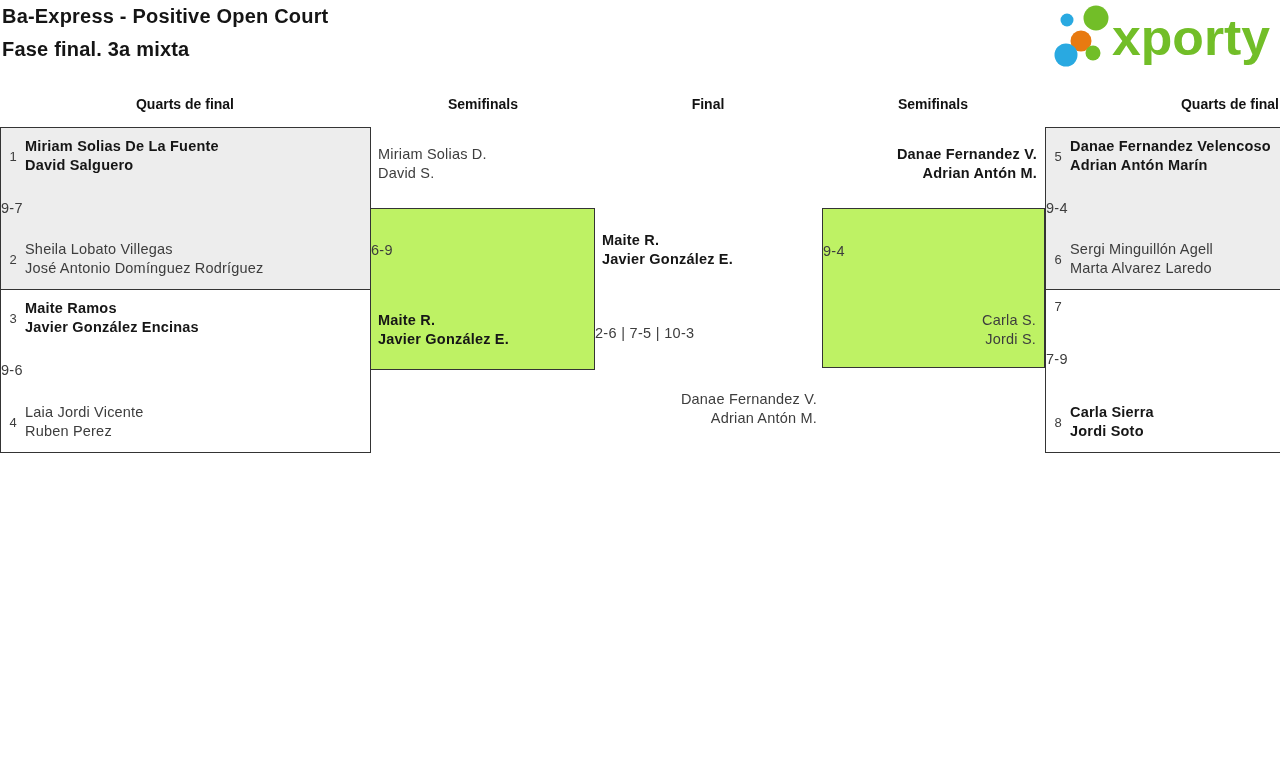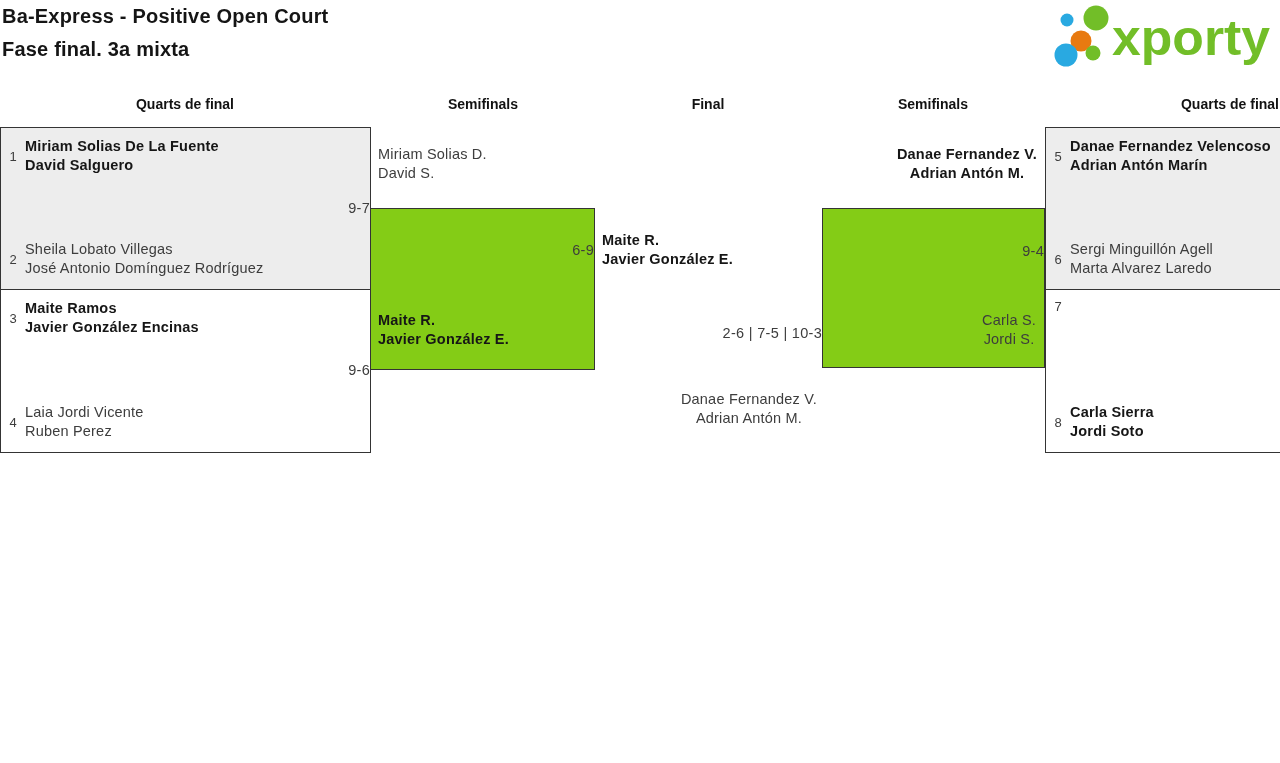--- a/index.html
+++ b/index.html
@@ -16,26 +16,26 @@
     font-size:14px;font-weight:700;color:#121212;white-space:nowrap}
   
   .box{position:absolute;box-sizing:border-box;border:1px solid #343434;background:#fff}
   .shaded{background:#ededed}
   .qf{width:371px;height:163px;display:flex;flex-direction:column;
     justify-content:space-between;padding:9px 0 11px}
   .team-row{display:flex;align-items:center}
   .seed{width:24px;text-align:center;font-size:13px;color:#3d3d3d;flex:none}
   .names{font-size:14.5px;line-height:19px;color:#3d3d3d;letter-spacing:.2px;white-space:nowrap}
   .winner{font-weight:700;color:#161616}
-  .score{text-align:right;font-size:14.5px;color:#3d3d3d;letter-spacing:.3px;white-space:nowrap}
+  .score{text-align:left;font-size:14.5px;color:#3d3d3d;letter-spacing:.3px;white-space:nowrap}
   
   .wrap{position:absolute}
   .abs{position:absolute}
-  .right-align{text-align:center}
-  .sf-box{box-sizing:border-box;border:1px solid #343434;background:#84cc16;position:absolute}
+  .right-align{text-align:right}
+  .sf-box{box-sizing:border-box;border:1px solid #343434;background:#bef264;position:absolute}
   .sf-score{position:absolute;left:0;right:0}
 </style>
 </head>
 <body>
 
 <div class="title-block">
   <div>Ba-Express - Positive Open Court</div>
   <div>Fase final. 3a mixta</div>
 </div>
 

